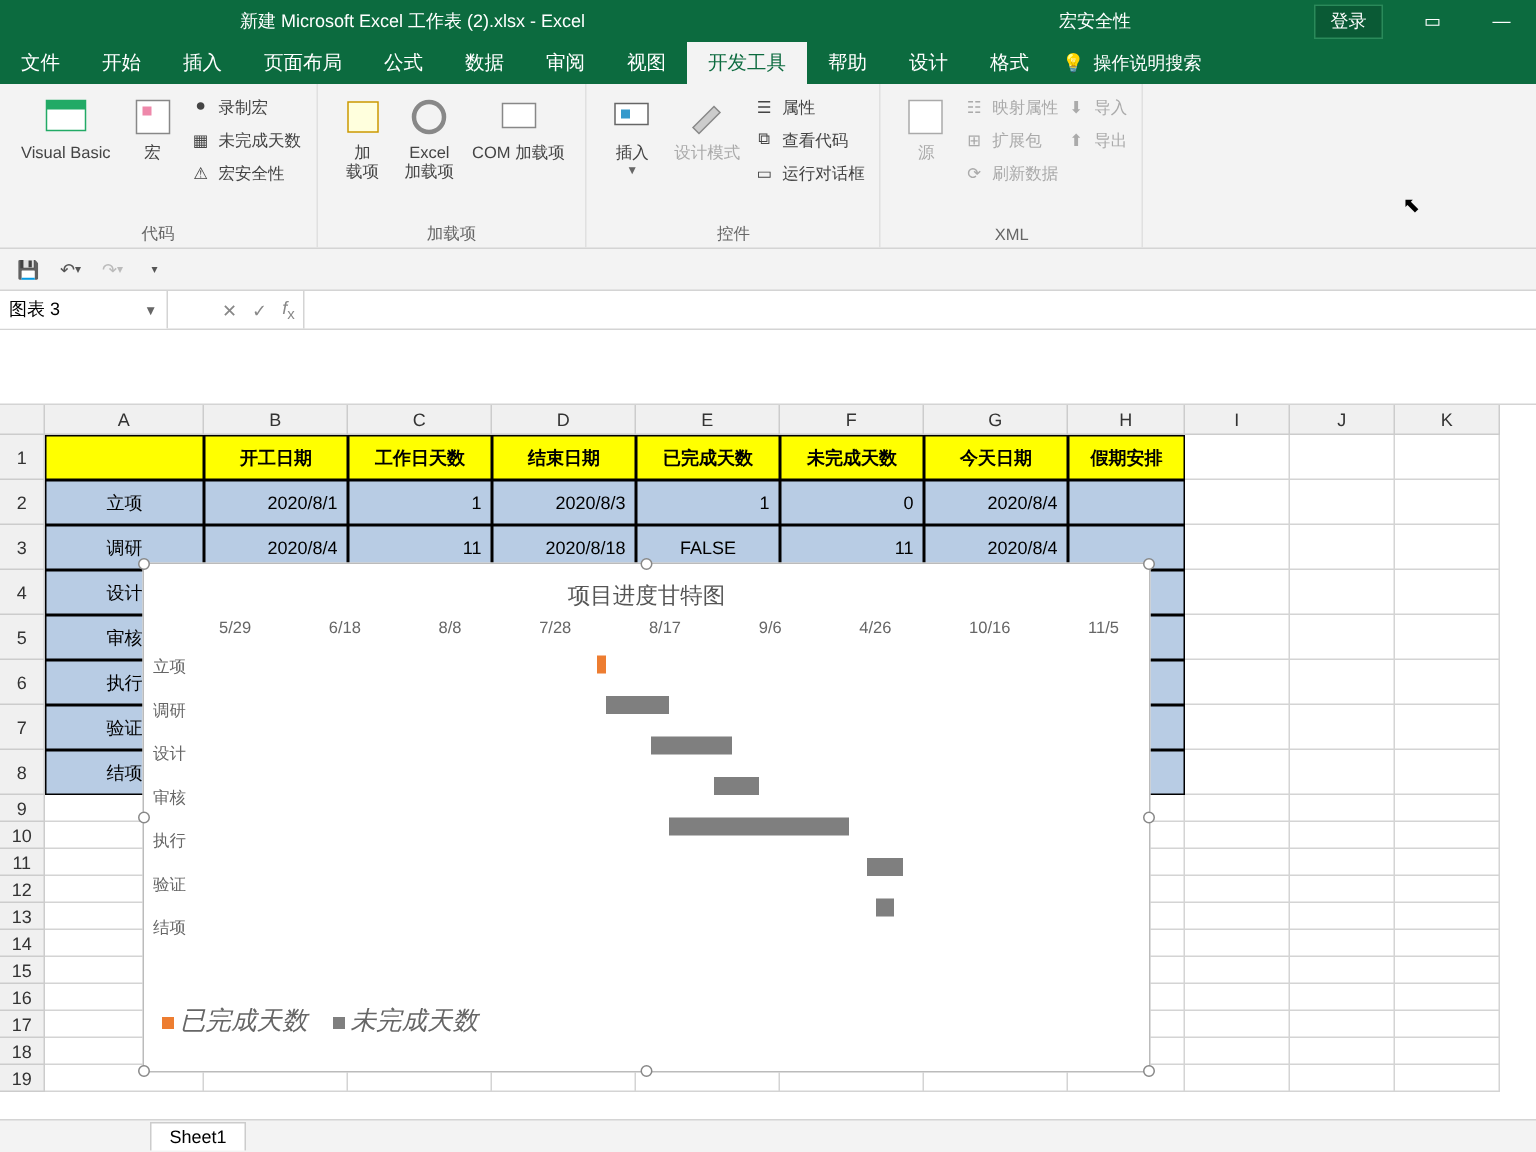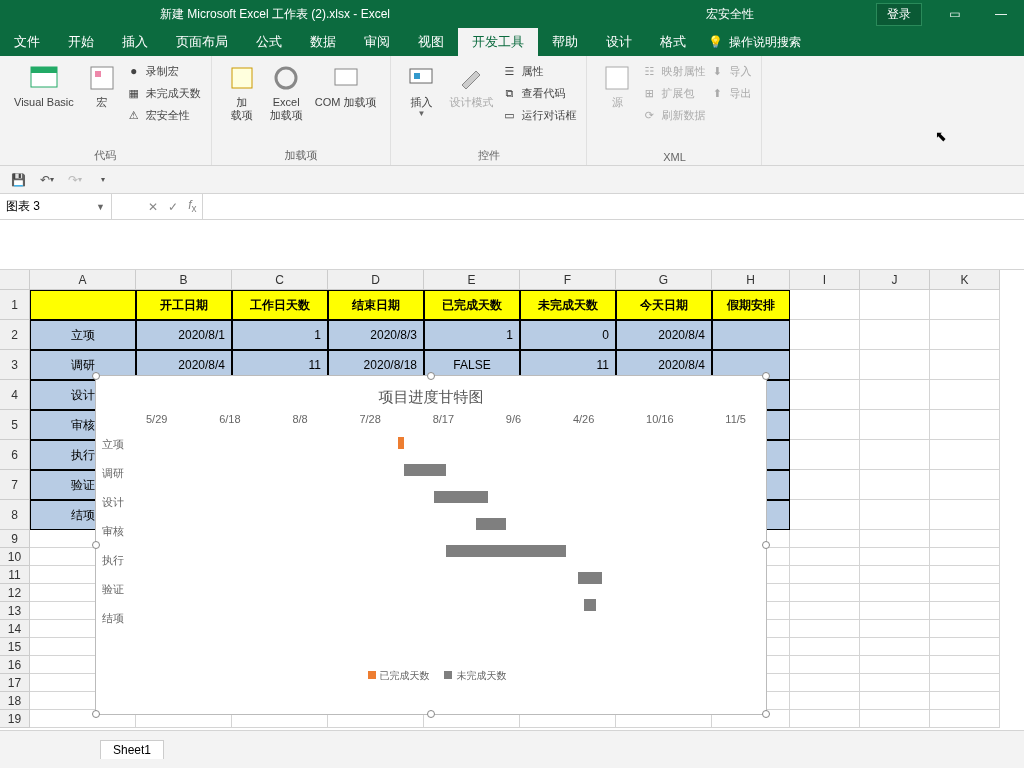--- a/index.html
+++ b/index.html
@@ -76,25 +76,25 @@
 .chart .h-ml{left:-4px;top:50%;margin-top:-4px}.chart .h-mr{right:-4px;top:50%;margin-top:-4px}
 .chart-title { text-align:center; font-size:15px; color:#555; padding:12px 0 6px; }
 .chart-body { position:relative; height:250px; padding:0 20px 0 50px; }
 .xaxis { display:flex; justify-content:space-between; font-size:11px; color:#666; padding:0 0 6px 0; }
 .yaxis { position:absolute; left:6px; top:24px; display:flex; flex-direction:column; gap:14px; font-size:11px; color:#666; }
 .bars { position:absolute; left:50px; right:20px; top:24px; bottom:0; }
 .barrow { position:absolute; left:0; right:0; height:12px; }
 .bar { position:absolute; height:12px; }
 .bar.done { background:#ed7d31; }
 .bar.todo { background:#7f7f7f; }
-.legend { text-align:center; font-size:10px; color:#666; padding:6px 0; }
+.legend { text-align:left; font-size:17px; color:#666; padding:6px 0;font-style:italic; }
 .legend .sw { display:inline-block; width:8px; height:8px; margin:0 4px 0 12px; }
 
 
-.sheetbar { position:absolute; left:0; right:0; bottom:0; height:38px; background:#f3f3f3; border-top:1px solid #d4d4d4; display:flex; align-items:center; padding-left:100px; font-size:12px; }
+.sheetbar { position:absolute; left:0; right:0; bottom:0; height:22px; background:#f3f3f3; border-top:1px solid #d4d4d4; display:flex; align-items:center; padding-left:100px; font-size:12px; }
 .sheetbar .stab { background:#fff; border:1px solid #ccc; border-bottom:none; padding:2px 12px; cursor:pointer; }
 
 
 .cursor { position:absolute; left:935px; top:128px; font-size:14px; color:#000; pointer-events:none; }
 </style>
 </head>
 <body>
 
 <div class="titlebar">
   <div class="doc">新建 Microsoft Excel 工作表 (2).xlsx  -  Excel</div>

